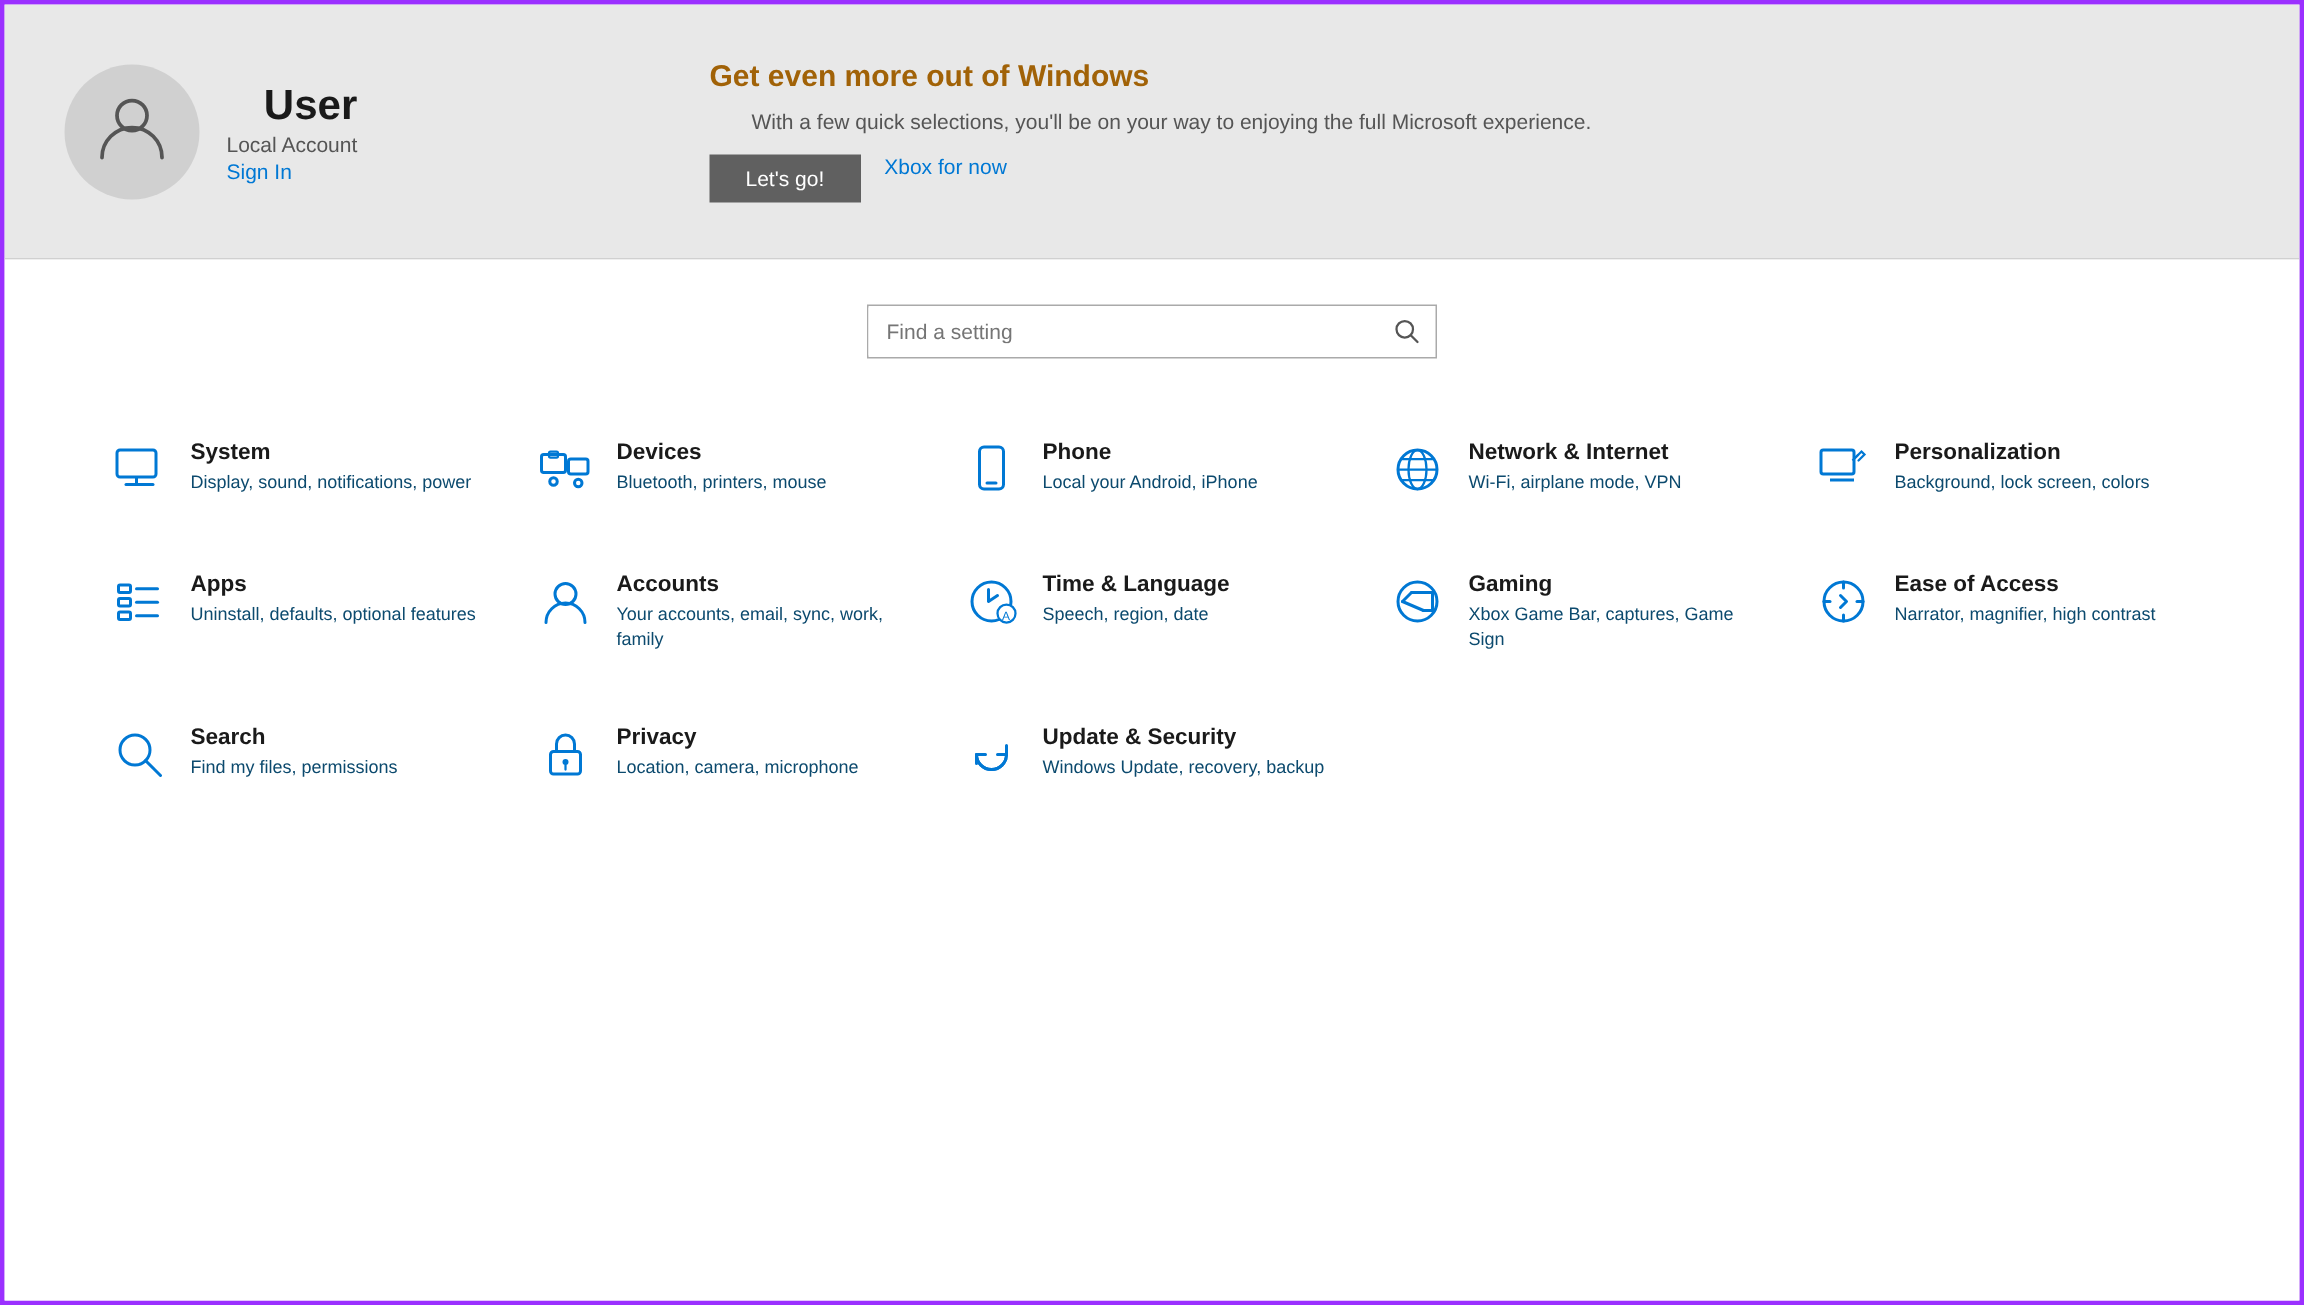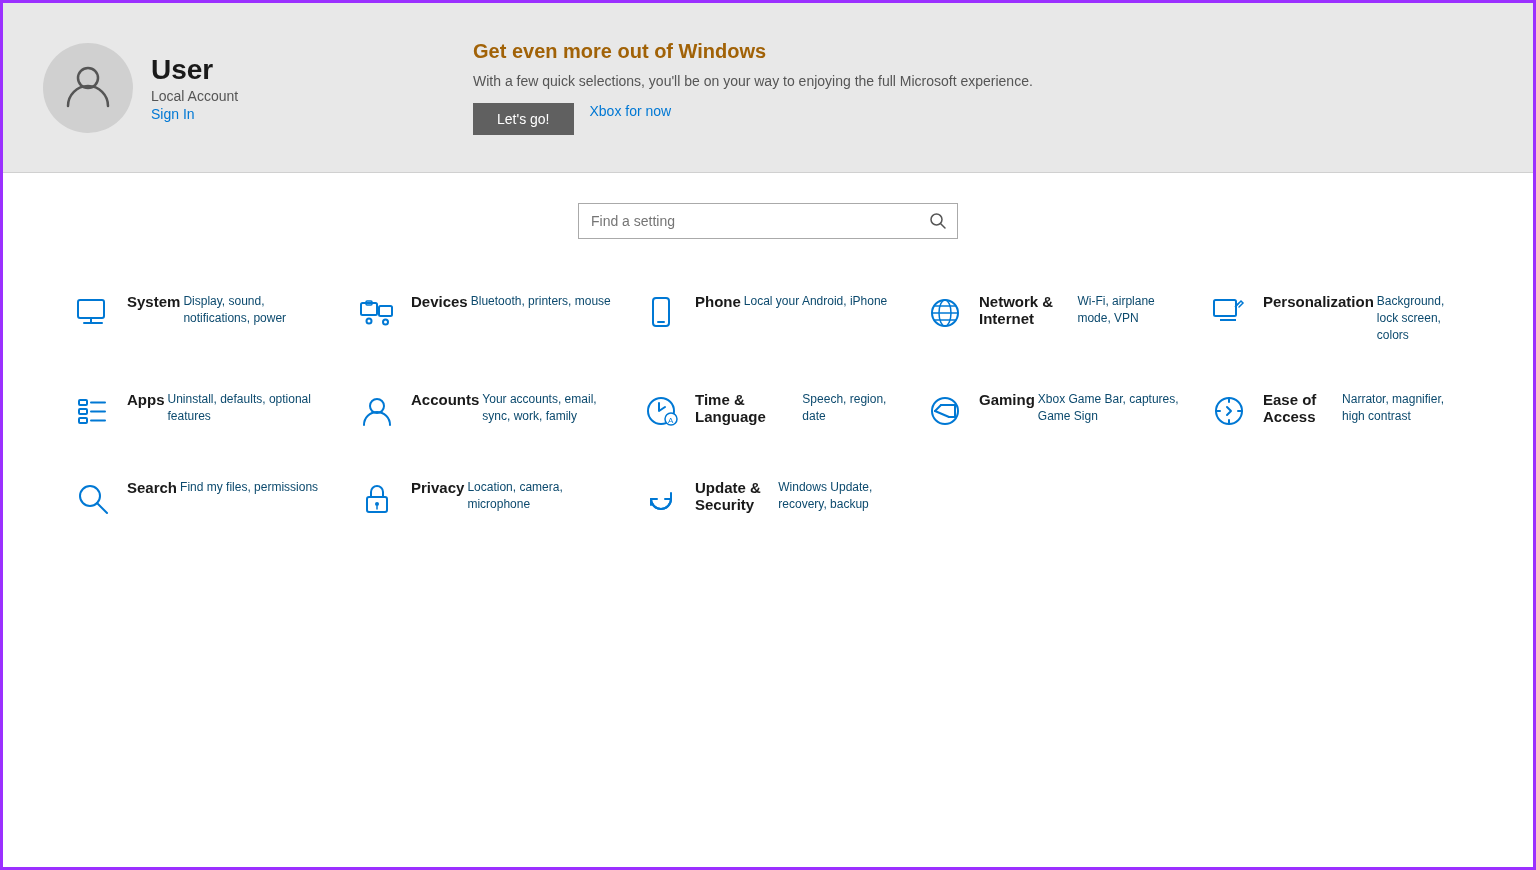--- a/index.html
+++ b/index.html
@@ -50,20 +50,21 @@
     .user-info {
       display: flex;
       flex-direction: column;
       gap: 2px;
     }
 
     .user-name {
       font-size: 28px;
       font-weight: 700;
       color: #1a1a1a;
+      text-align: right;
     }
 
     .user-account-type {
       font-size: 14px;
       color: #555;
     }
 
     .user-signin {
       font-size: 14px;
       color: #0078d4;
@@ -81,20 +82,21 @@
 
     .promo-title {
       font-size: 20px;
       font-weight: 700;
       color: #a16207;
     }
 
     .promo-subtitle {
       font-size: 14px;
       color: #555;
+      margin-left: 28px;
     }
 
     .promo-actions {
       display: flex;
       align-items: flex-start;
       gap: 16px;
       margin-top: 4px;
     }
 
     .btn-lets-go {
@@ -185,21 +187,21 @@
       color: #0078d4;
     }
 
     .settings-icon svg {
       width: 36px;
       height: 36px;
     }
 
     .settings-text {
       display: flex;
-      flex-direction: row;
+      flex-direction: column;
       gap: 3px;
     }
 
     .settings-name {
       font-size: 15px;
       font-weight: 600;
       color: #1a1a1a;
     }
 
     .settings-desc {

